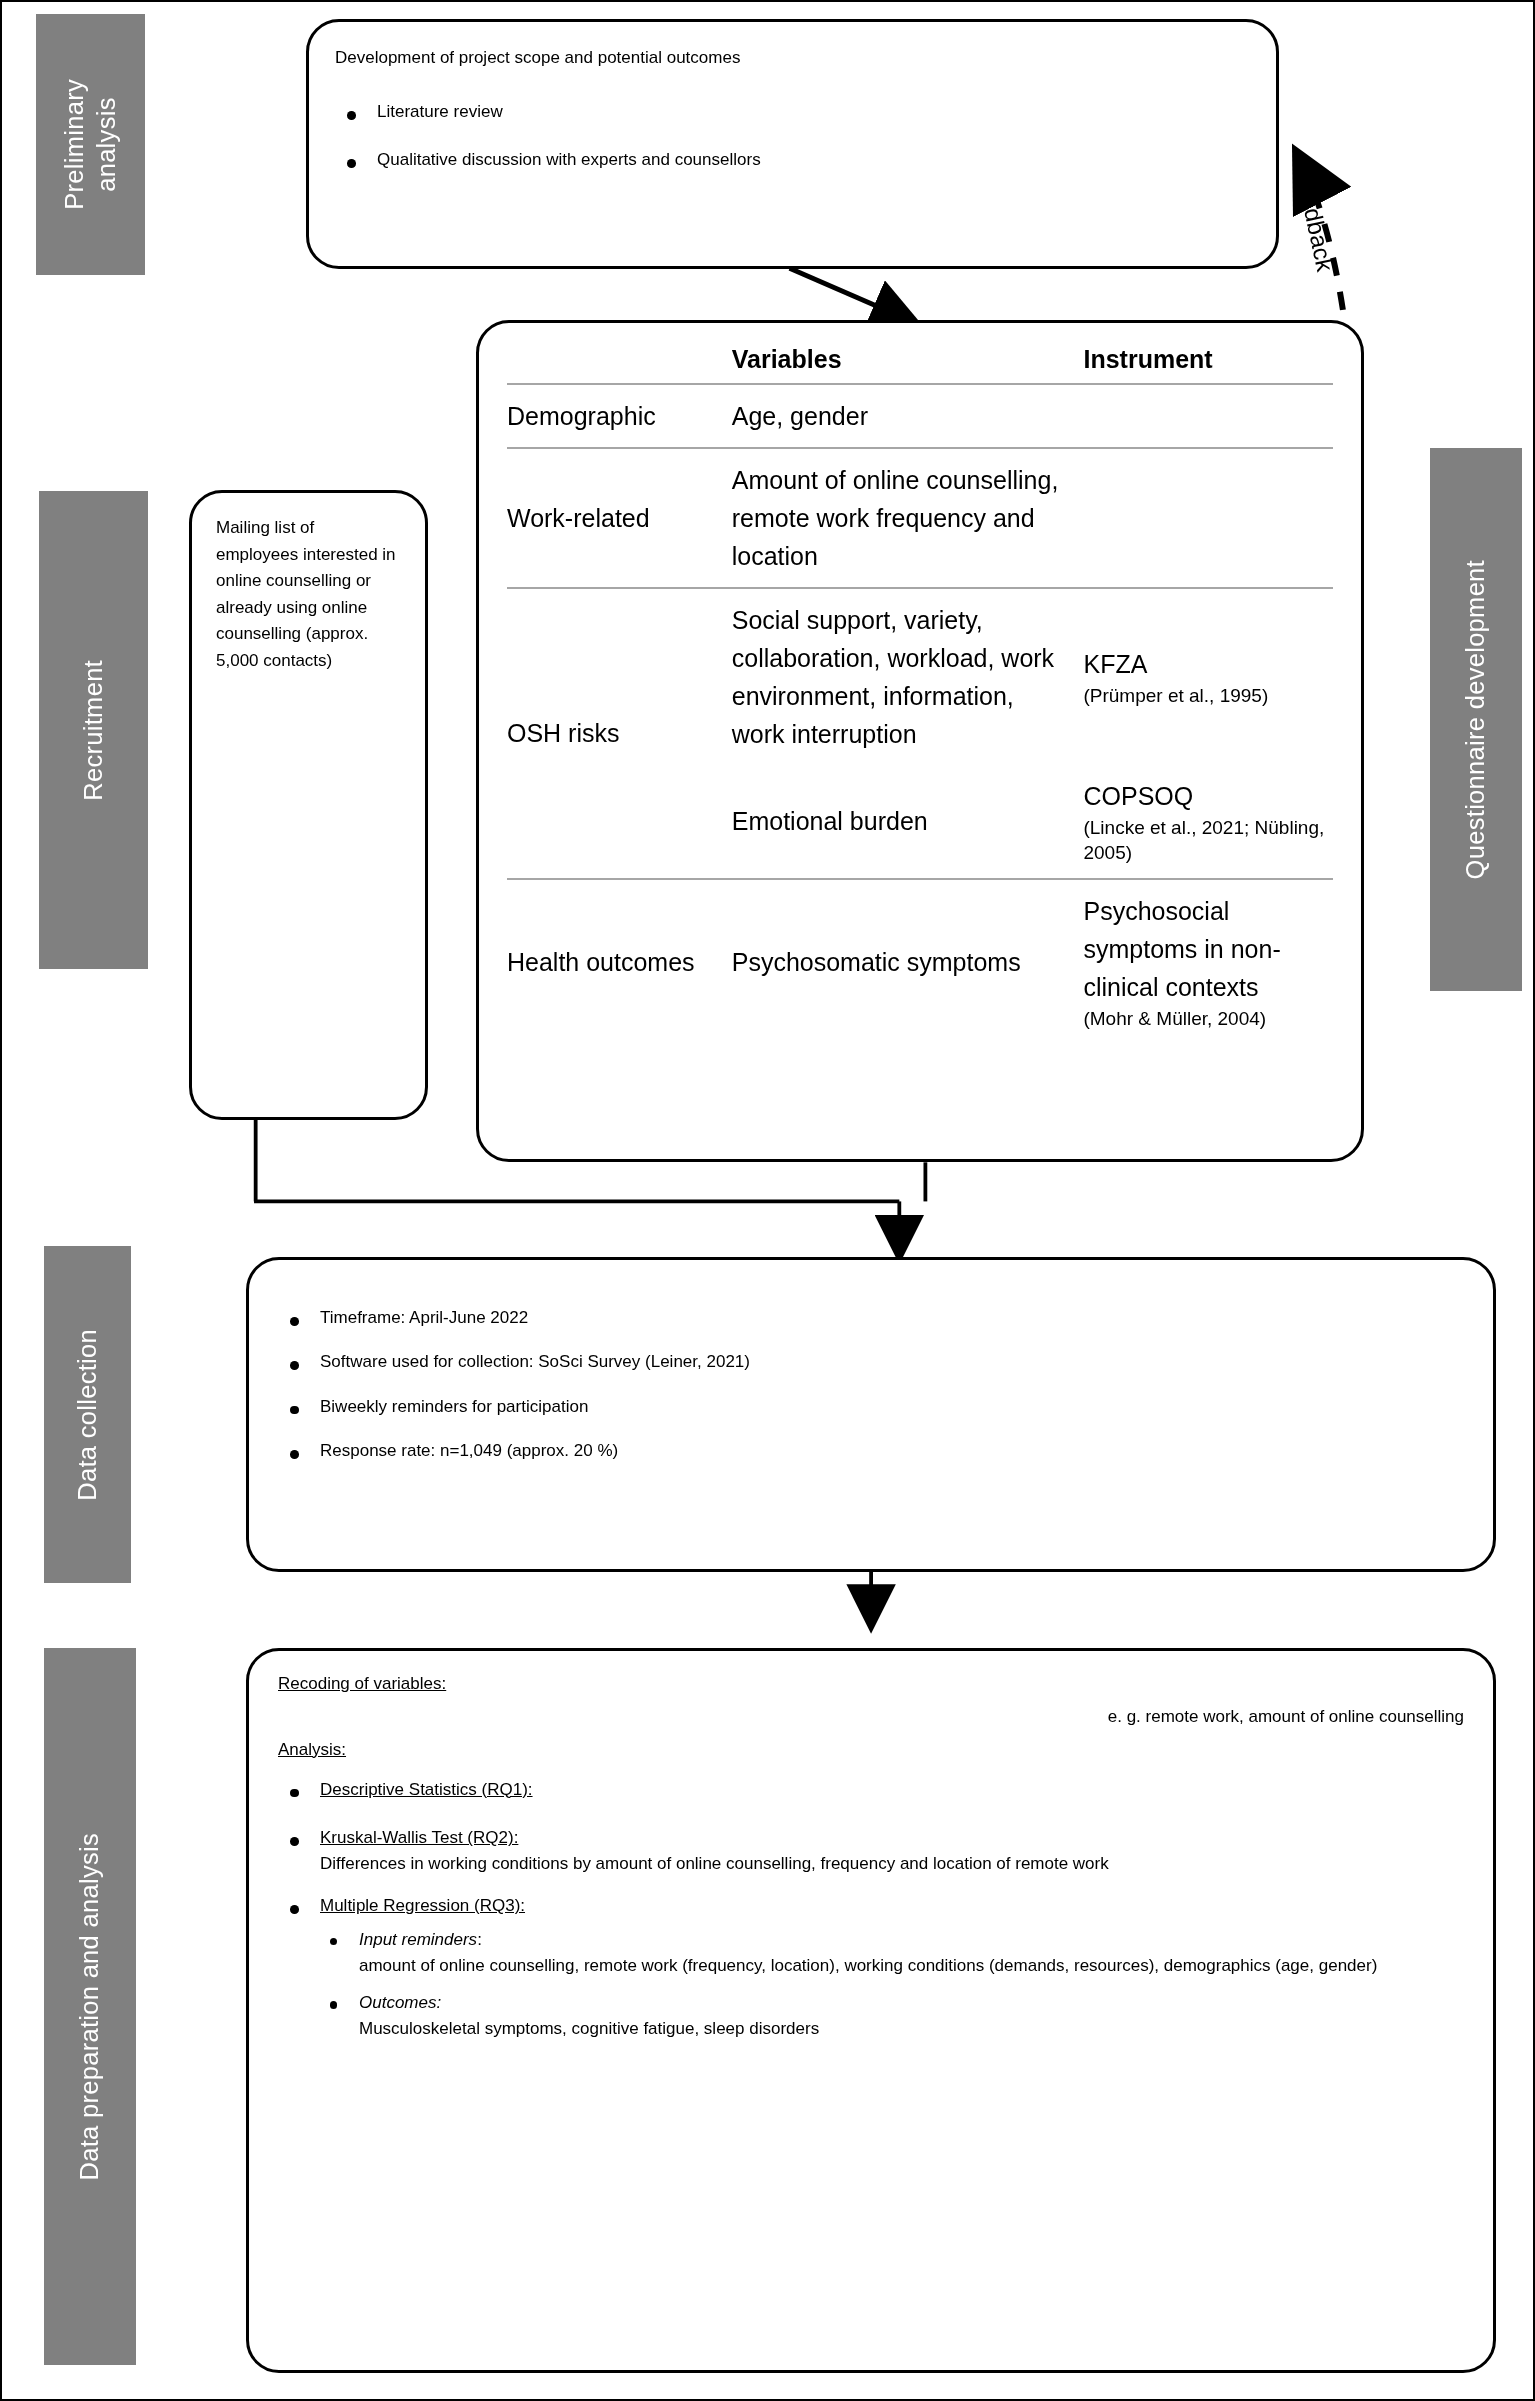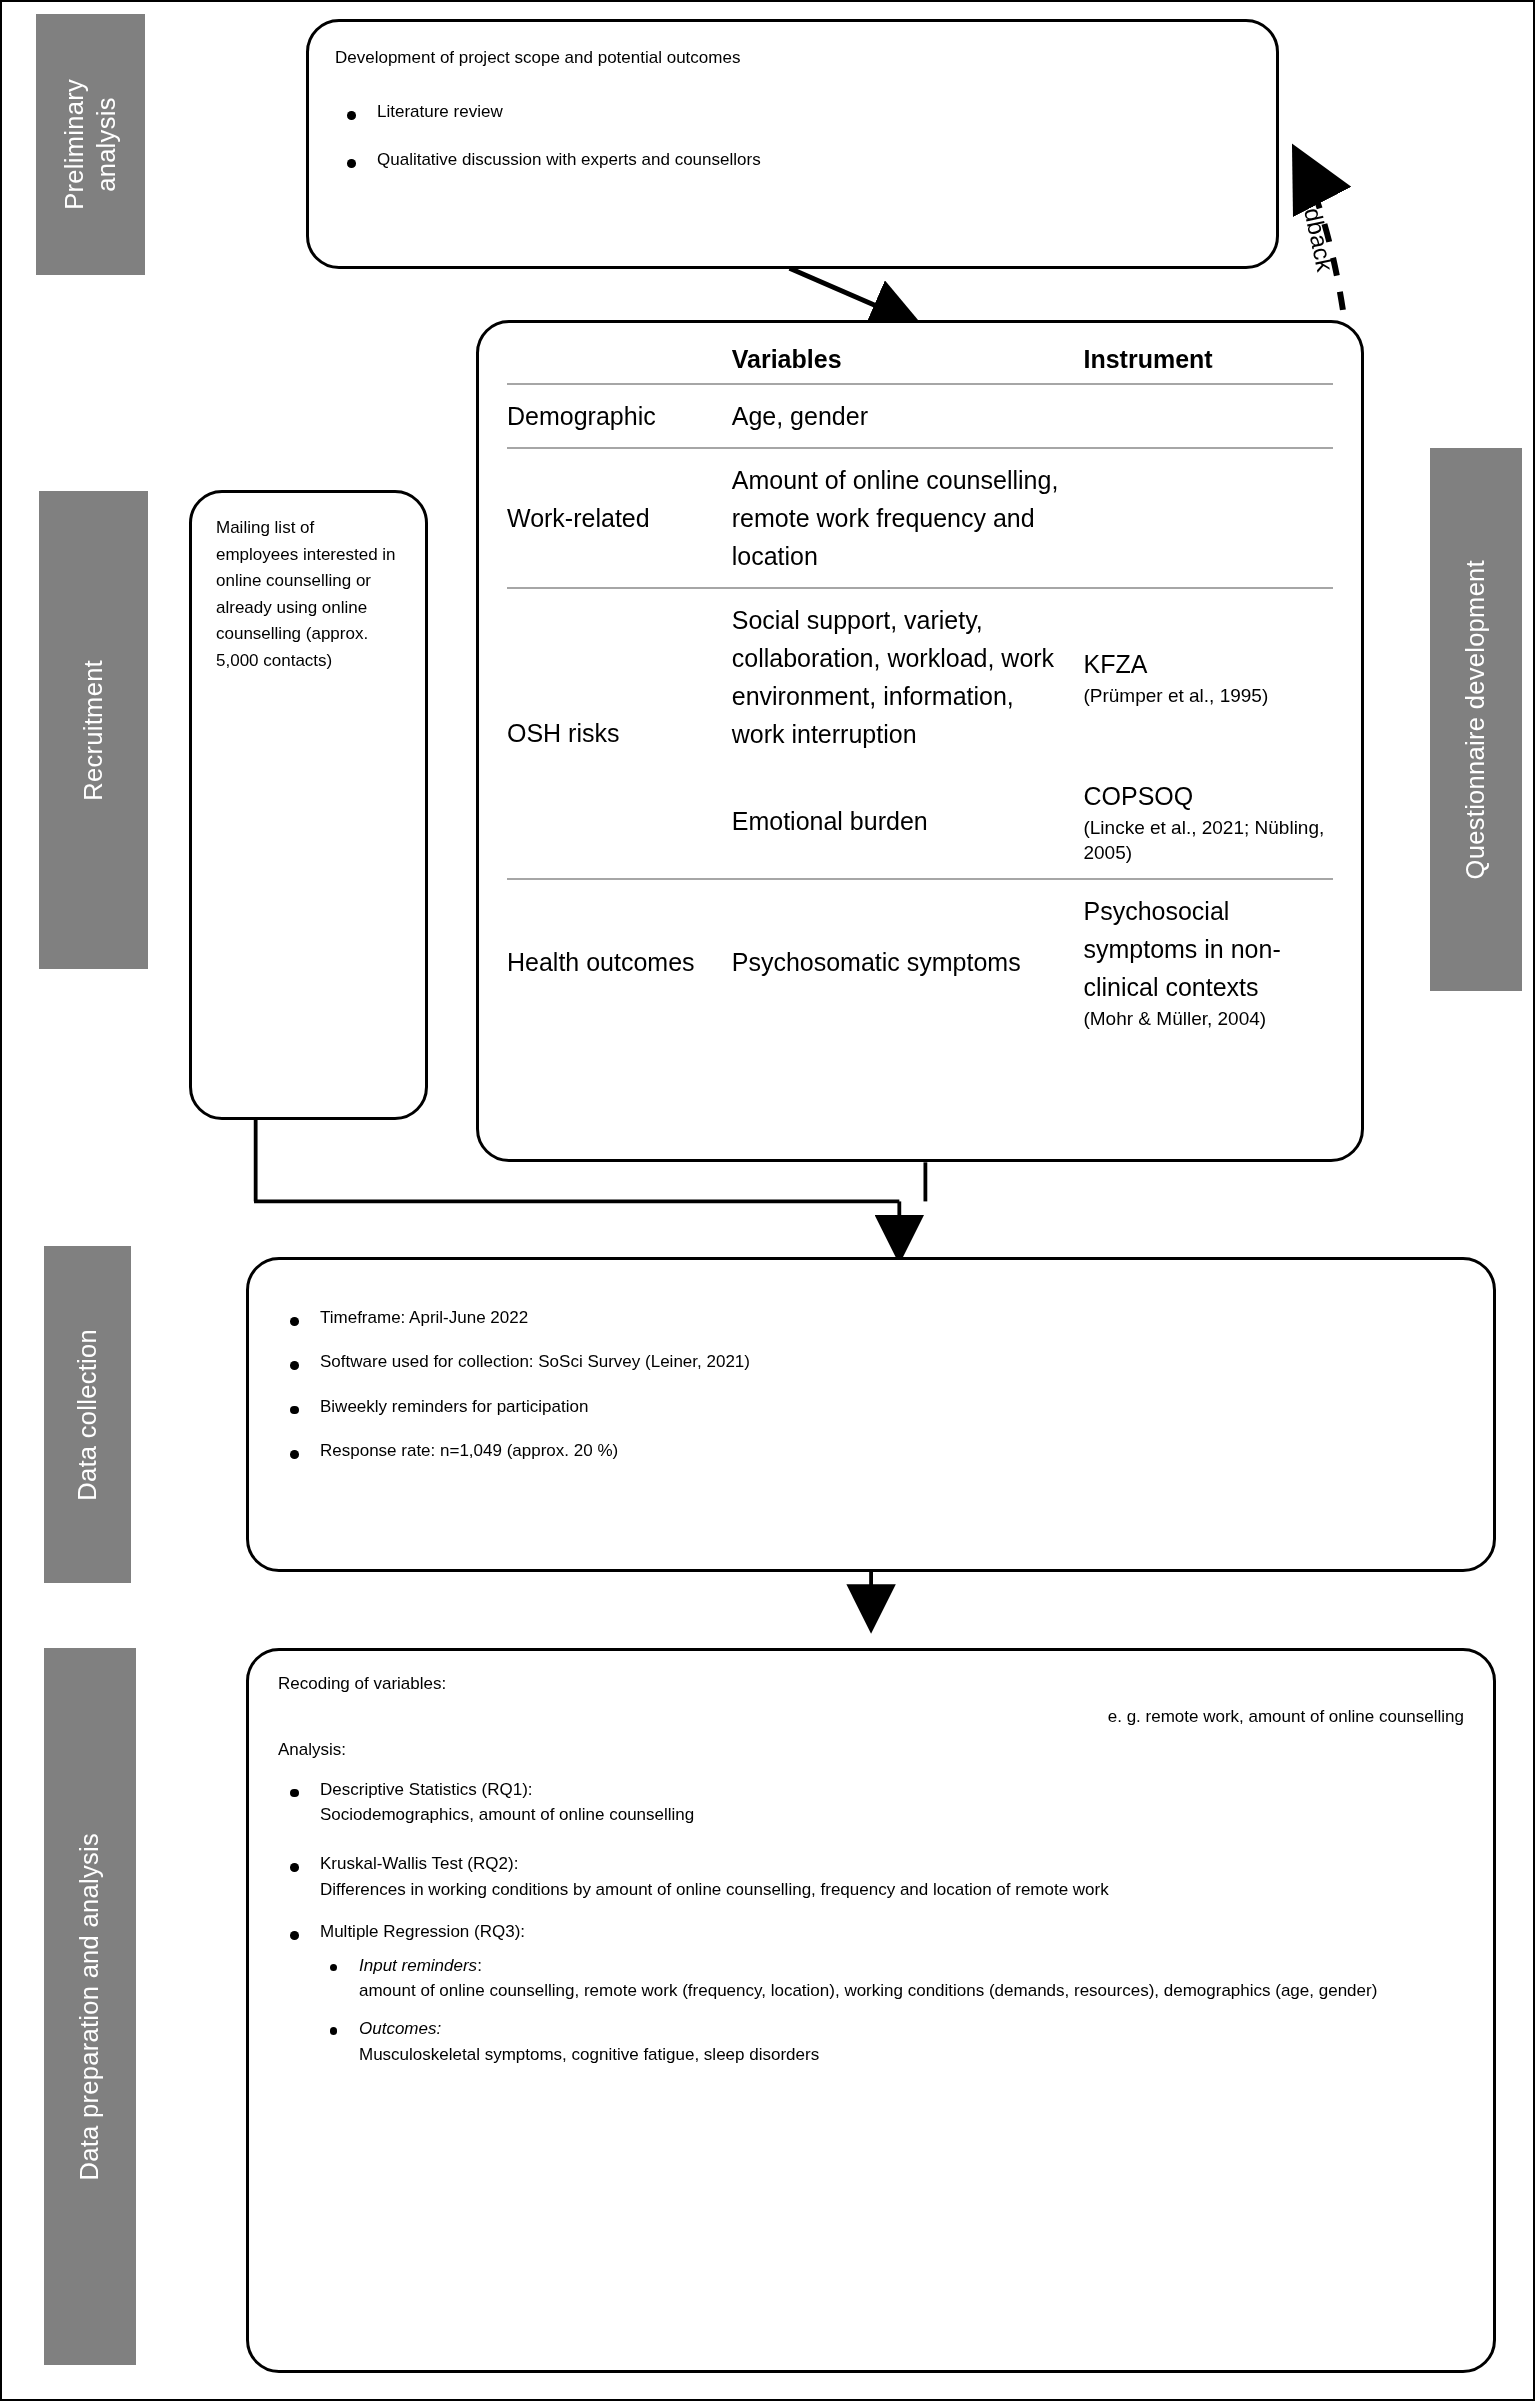--- a/index.html
+++ b/index.html
@@ -85,21 +85,21 @@
   ul.sub > li:before{
     content:"";
     position:absolute;
     left:9.8px;
     top:11px;
     width:7.6px;height:7.6px;
     border-radius:50%;
     background:#000;
   }
 
-  .u{}
+  .u{text-decoration:underline;}
   .it{font-style:italic;}
 
   
   table.vt{
     width:100%;
     border-collapse:collapse;
     font-size:25px;
     color:#000;
     table-layout:fixed;
   }
@@ -262,21 +262,20 @@
   <div class="rbox" style="left:244px; top:1646px; width:1250px; height:725px; padding:19.6px 29px;">
 
     <div class="body-text u">Recoding of variables:</div>
     <div class="body-text" style="margin-top:8px;text-align:right;">e. g. remote work, amount of online counselling</div>
     <div class="body-text u" style="margin-top:6.5px;">Analysis:</div>
 
     <ul class="bul" style="margin-top:14px;">
 
       <li style="margin-bottom:23px;">
         <div class="body-text u">Descriptive Statistics (RQ1):</div>
-        <div class="body-text">Sociodemographics, amount of online counselling</div>
       </li>
 
       <li style="margin-bottom:16.3px;">
         <div class="body-text u">Kruskal-Wallis Test (RQ2):</div>
         <div class="body-text">Differences in working conditions by amount of online counselling, frequency and location of remote work</div>
       </li>
 
       <li style="margin-bottom:0;">
         <div class="body-text u">Multiple Regression (RQ3):</div>
         <ul class="sub" style="margin-top:7.6px;">

